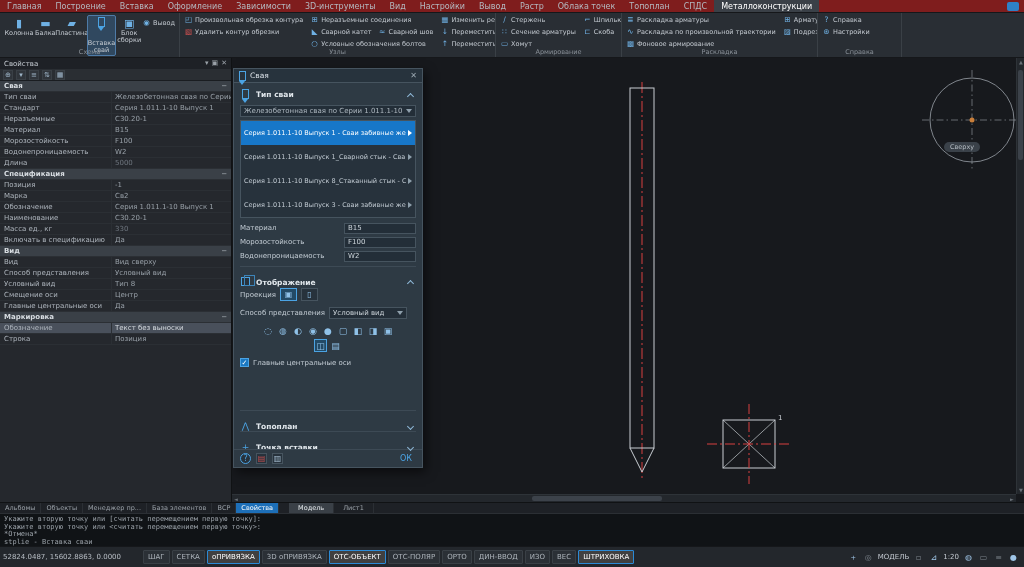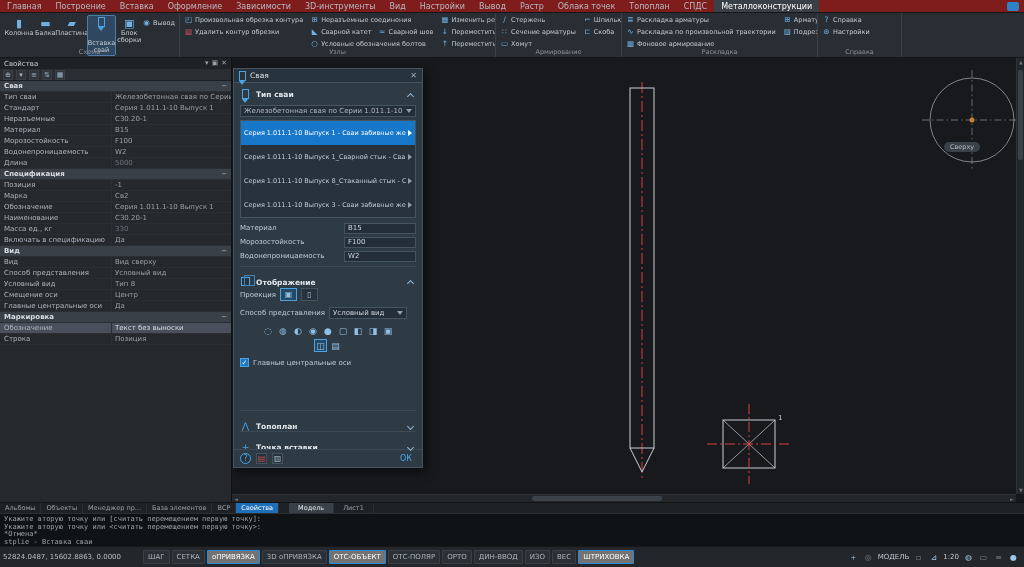--- a/index.html
+++ b/index.html
@@ -115,21 +115,21 @@
 
   
   .cmd { height:33px; background:#101316; font-family:"DejaVu Sans Mono",monospace; font-size:7px; color:#9aa1a8; padding:2px 4px; overflow:hidden; border-top:1px solid #2b2f34; }
   .cmd-line { line-height:7.5px; white-space:nowrap; }
 
   
   .status { height:21px; background:#23272c; border-top:1px solid #15171a; display:flex; align-items:center; font-size:7px; padding:0 3px; gap:2px; }
   .coords { color:#b8bec5; margin-right:20px; white-space:nowrap; }
   .stoggles { display:flex; gap:2px; }
   .stoggle { padding:2px 4px; background:#2b3036; border:1px solid #3a4046; color:#aeb5bc; border-radius:1px; white-space:nowrap; }
-  .stoggle.active { background:#737373; border-color:#2b8ad6; color:#fff; }
+  .stoggle.active { background:#404040; border-color:#2b8ad6; color:#fff; }
   .status-right { margin-left:auto; display:flex; align-items:center; gap:4px; padding-right:2px; }
   .sicon { width:11px; height:11px; color:#9fc6e8; font-size:8px; line-height:11px; text-align:center; }
   .sicon.dim { color:#7d848c; }
   .model-label, .scale { color:#c3c9d0; white-space:nowrap; }
 </style>
 </head>
 <body>
 
 <div class="app">
 

